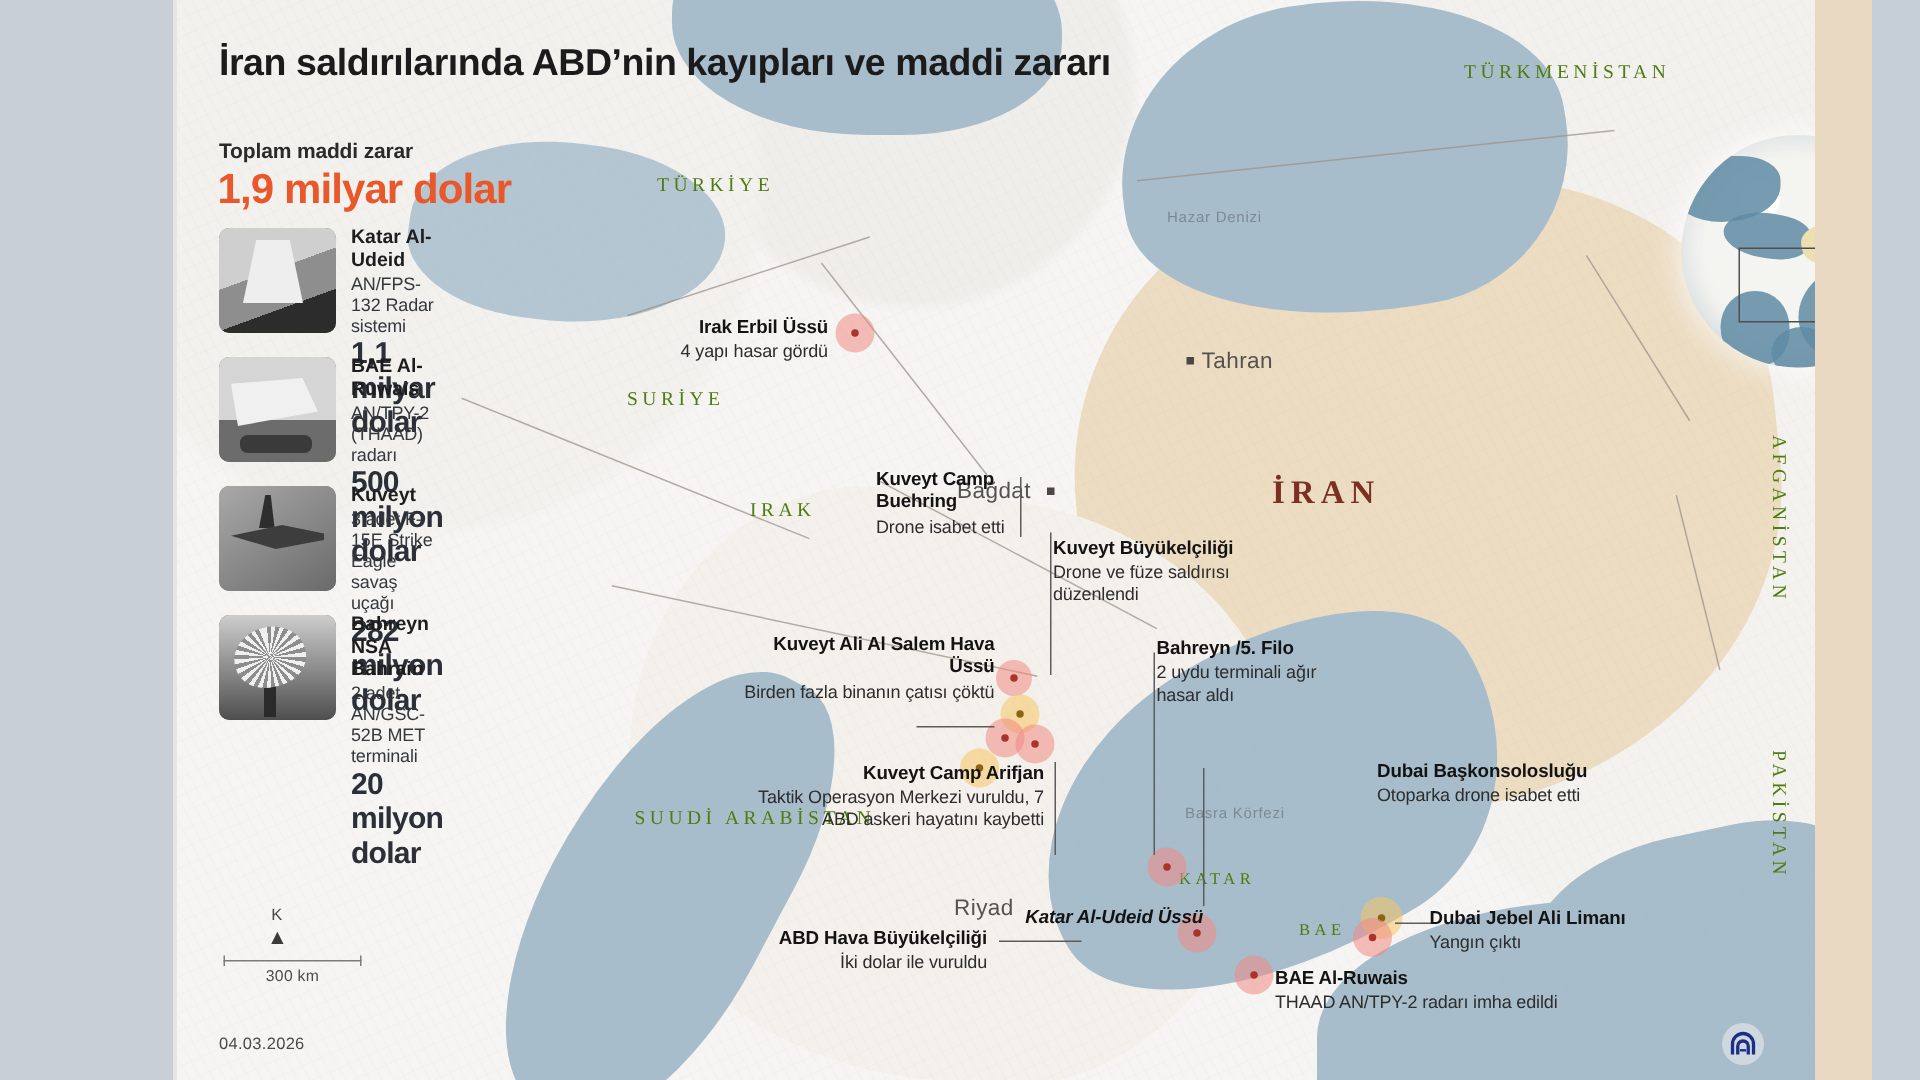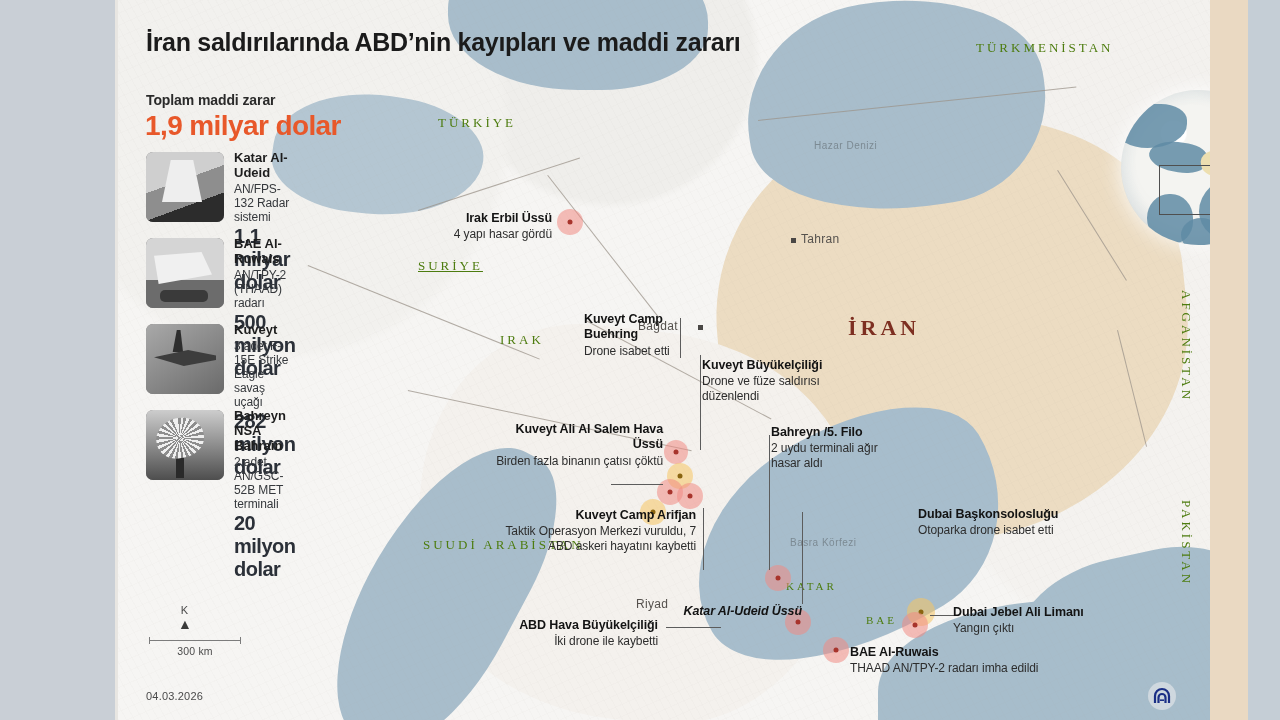--- a/index.html
+++ b/index.html
@@ -97,21 +97,21 @@
   
   .geo {
     position: absolute; color: #4d7c0f;
     font-family: "Liberation Serif", serif;
     letter-spacing: 3px; white-space: nowrap; pointer-events: none;
   }
   .geo.country { font-size: 13px; }
   .geo.country-big { font-size: 22px; color: #7d2f21; letter-spacing: 4px; font-weight: bold; }
   .geo.sea { font-size: 10px; letter-spacing: .5px; color: #7c8a93;
              font-family: "Liberation Sans", sans-serif; font-style: normal; }
-  .geo.city { font-size: 12px; letter-spacing: .3px; color: #55514d;
+  .geo.city { font-size: 15px; letter-spacing: .3px; color: #55514d;
               font-family: "Liberation Sans", sans-serif; text-align: center; }
   .geo.vertical { writing-mode: vertical-rl; }
   .city-dot { position: absolute; width: 5px; height: 5px; background: #4a4745; }
 
   
   .title {
     position: absolute; left: 146px; top: 28px;
     font-size: 25px; font-weight: bold; color: #1b1b1b;
     letter-spacing: -.3px; white-space: nowrap;
   }
@@ -255,33 +255,33 @@
     <div class="border-line" style="left:300px; top:210px; width:170px; transform:rotate(-18deg);"></div>
     <div class="border-line" style="left:190px; top:265px; width:250px; transform:rotate(22deg);"></div>
     <div class="border-line" style="left:430px; top:175px; width:180px; transform:rotate(52deg);"></div>
     <div class="border-line" style="left:468px; top:320px; width:210px; transform:rotate(28deg);"></div>
     <div class="border-line" style="left:290px; top:390px; width:290px; transform:rotate(12deg);"></div>
     <div class="border-line" style="left:640px; top:120px; width:320px; transform:rotate(-6deg);"></div>
     <div class="border-line" style="left:940px; top:170px; width:130px; transform:rotate(58deg);"></div>
     <div class="border-line" style="left:1000px; top:330px; width:120px; transform:rotate(76deg);"></div>
 
     <div class="geo country" style="left:320px; top:115px;">TÜRKİYE</div>
-    <div class="geo country" style="left:300px; top:258px;text-decoration:underline;">SURİYE</div>
+    <div class="geo country" style="left:300px; top:258px;">SURİYE</div>
     <div class="geo country" style="left:382px; top:332px;">IRAK</div>
     <div class="geo country" style="left:305px; top:536px; text-align:center; line-height:1.45;">
       <span>SUUDİ ARABİSTAN</span>
     </div>
     <div class="geo country" style="left:858px; top:40px;">TÜRKMENİSTAN</div>
     <div class="geo country vertical" style="left:1060px; top:290px;">AFGANİSTAN</div>
     <div class="geo country vertical" style="left:1060px; top:500px;">PAKİSTAN</div>
     <div class="geo country" style="left:668px; top:580px; font-size:11px;">KATAR</div>
     <div class="geo country" style="left:748px; top:614px; font-size:11px;">BAE</div>
     <div class="geo country-big" style="left:730px; top:315px;">İRAN</div>
 
-    <div class="geo sea" style="left:696px; top:140px;">Hazar Denizi</div>
+    <div class="geo sea" style="left:660px; top:140px;">Hazar Denizi</div>
     <div class="geo sea" style="left:672px; top:536px; text-align:center; line-height:1.3;">
       <span>Basra Körfezi</span>
     </div>
 
     <div class="city-dot" style="left:673px; top:238px;"></div>
     <div class="geo city" style="left:683px; top:232px;">Tahran</div>
     <div class="city-dot" style="left:580px; top:325px;"></div>
     <div class="geo city" style="left:520px; top:319px;">Bağdat</div>
     <div class="geo city" style="left:518px; top:597px;">Riyad</div>
 
@@ -382,21 +382,21 @@
       <div class="co-desc" style="white-space:normal;"><span>Taktik Operasyon Merkezi vuruldu, 7 ABD askeri hayatını kaybetti</span></div>
     </div>
 
     <div class="callout" style="left:800px; top:507px;">
       <div class="co-title">Dubai Başkonsolosluğu</div>
       <div class="co-desc">Otoparka drone isabet etti</div>
     </div>
 
     <div class="callout right-align" style="left:340px; top:618px; width:200px;">
       <div class="co-title">ABD Hava Büyükelçiliği</div>
-      <div class="co-desc">İki drone ile kaybetti</div>
+      <div class="co-desc">İki dolar ile vuruldu</div>
     </div>
 
     <div class="callout right-align" style="left:534px; top:604px; width:150px;font-style:italic;">
       <div class="co-title" style="white-space:normal; line-height:1.2;"><span>Katar Al-Udeid Üssü</span></div>
     </div>
 
     <div class="callout" style="left:835px; top:605px;">
       <div class="co-title">Dubai Jebel Ali Limanı</div>
       <div class="co-desc">Yangın çıktı</div>
     </div>

